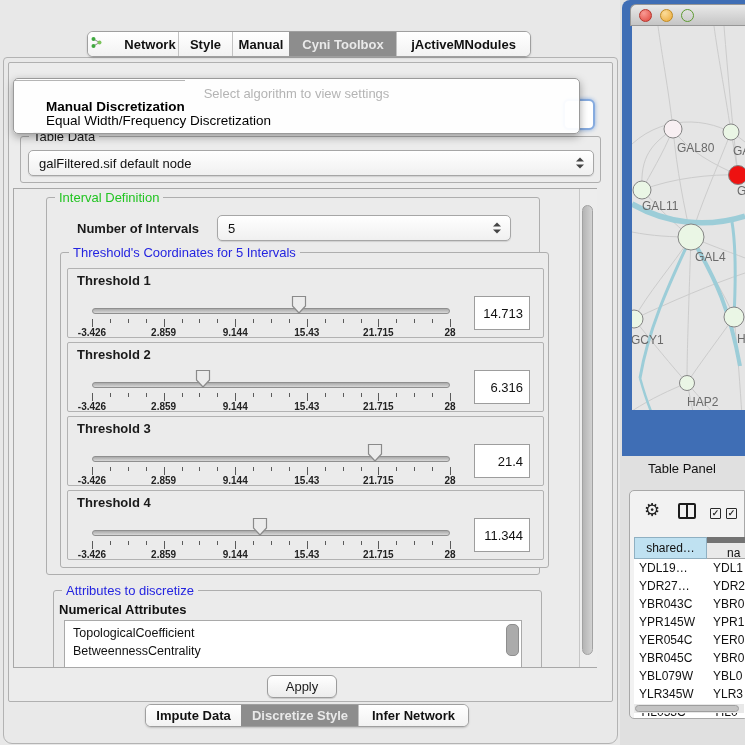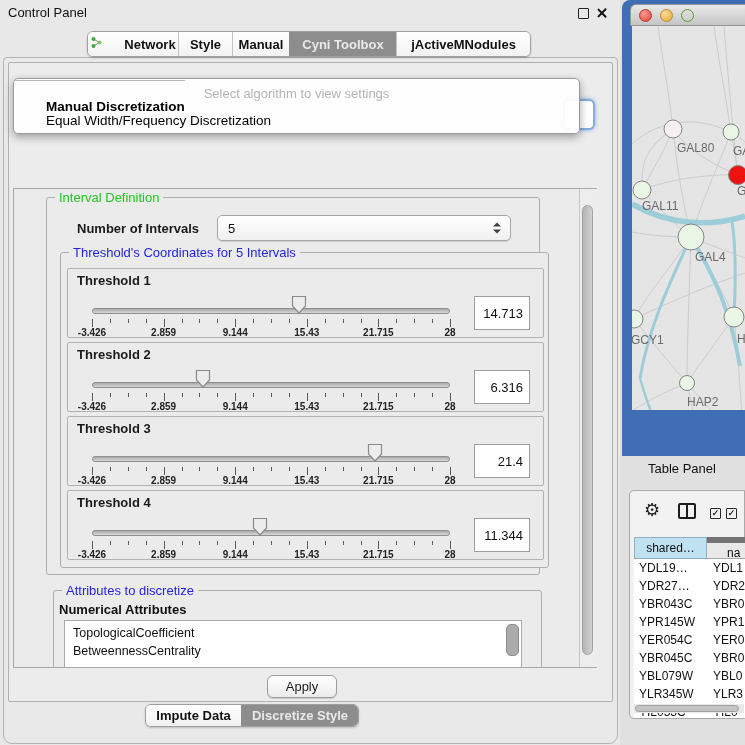--- a/index.html
+++ b/index.html
@@ -126,25 +126,20 @@
   .trow{display:flex;height:18px;font-size:12px;line-height:18px;color:#111;}
   .trow .c1{width:73px;padding-left:5px;box-sizing:border-box;white-space:nowrap;overflow:hidden;}
   .trow .c2{flex:1;padding-left:6px;white-space:nowrap;overflow:hidden;}
   #h-scroll{position:absolute;left:634px;top:704px;width:110px;height:9px;background:#e8e8e8;}
   #h-scroll-thumb{position:absolute;left:1px;top:1px;width:104px;height:7px;border-radius:4px;background:#c4c4c4;border:1px solid #9e9e9e;box-sizing:border-box;}
 </style>
 </head>
 <body>
 
 <div id="control-panel">
-  <div id="cp-titlebar">
-    <span id="cp-title">Control Panel</span>
-    <span id="float-icon"></span>
-    <span id="close-icon"></span>
-  </div>
 
   <div id="frame"></div>
   <div id="main-panel"></div>
 
   <div id="top-tabs" class="segbar">
       <div class="seg" style="width: 90px;">
         <span><svg width="13" height="13" viewBox="0 0 13 13">
             <line x1="3.5" y1="3" x2="9.5" y2="6.5" stroke="#8a8a8a" stroke-width="1"></line>
             <line x1="3.5" y1="10" x2="9.5" y2="6.5" stroke="#8a8a8a" stroke-width="1"></line>
             <circle cx="3.5" cy="3" r="2" fill="#3fa83f"></circle>
@@ -171,20 +166,27 @@
   <div id="algo-combo-fragment"></div>
 
   <div id="algo-popup">
     <div id="algo-placeholder">Select algorithm to view settings</div>
     <div id="algo-options">
         <div class="algo-opt bold">Manual Discretization</div>
         <div class="algo-opt">Equal Width/Frequency Discretization</div>
       </div>
   </div>
 
+  <div id="table-data-group" class="group">
+    <span class="group-title gt-black">Table Data</span>
+    <div id="table-data-combo" class="combo">
+      <span class="val">galFiltered.sif default node</span>
+      <span class="spinner"></span>
+    </div>
+  </div>
 
   <div id="viewport" class="in-viewport">
     <div id="interval-group" class="group">
       <span class="group-title gt-green">Interval Definition</span>
       <span id="num-label">Number of Intervals</span>
       <div id="num-combo" class="combo">
         <span class="val">5</span>
         <span class="spinner"></span>
       </div>
       <div id="thr-group" class="group">
@@ -360,20 +362,23 @@
 
   <div id="apply-btn">Apply</div>
 
   <div id="bottom-tabs" class="segbar">
       <div class="seg" style="width: 95px;">
         <span>Impute Data</span>
       </div>
       <div class="seg sel" style="width: 117px;">
         <span>Discretize Style</span>
       </div>
+      <div class="seg" style="width: 110px;">
+        <span>Infer Network</span>
+      </div>
     </div>
 </div>
 
 <div id="net-window">
   <div id="net-titlebar">
     <span id="light-red" class="light"></span>
     <span id="light-yellow" class="light"></span>
     <span id="light-green" class="light"></span>
   </div>
   <div id="net-canvas">

